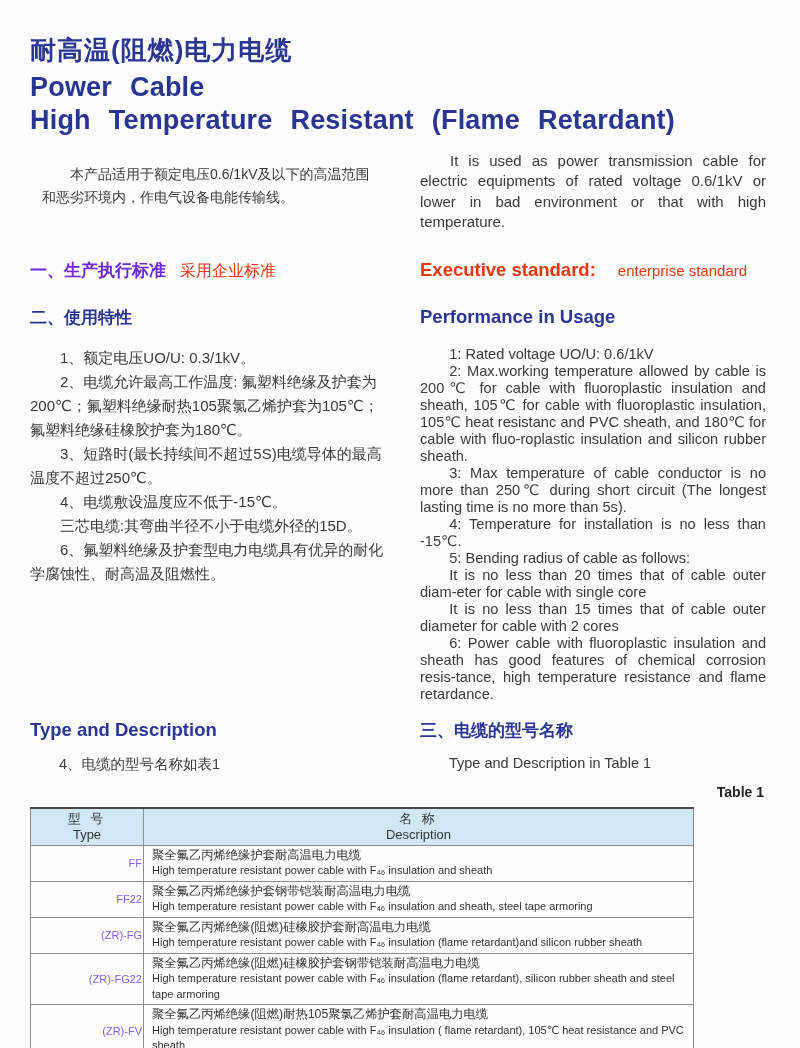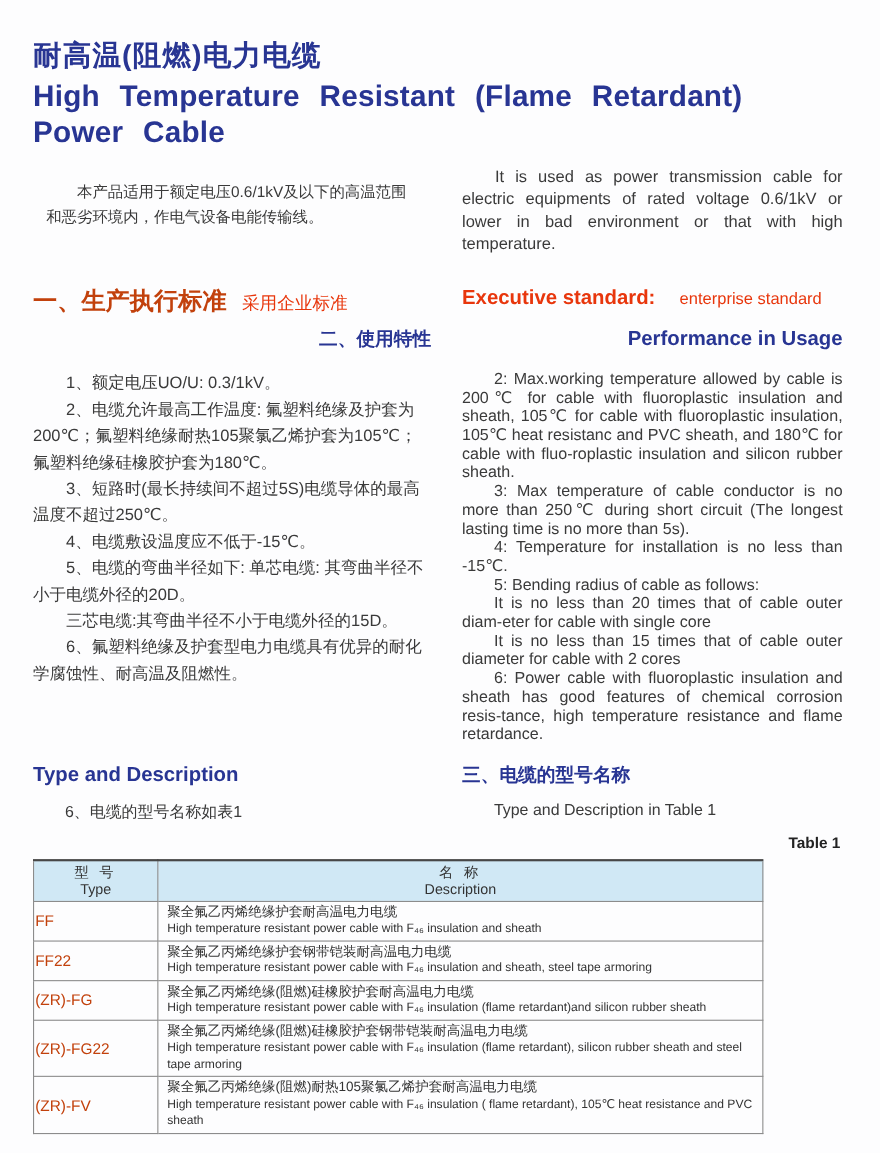--- a/index.html
+++ b/index.html
@@ -31,26 +31,26 @@
     grid-template-columns:362px 346px;
     column-gap:28px;
   }
   .zh-body { font-size:15px; line-height:24px; }
   .zh-body p, .en-body p { margin:0; text-indent:2em; }
   .en-body { font-size:14.6px; line-height:17px; text-align:justify; }
   .en-intro { font-size:15px; line-height:20.5px; text-align:justify; text-indent:2em; margin:0; }
   .zh-intro { font-size:14px; line-height:23px; text-indent:2em; margin:12px; }
 
   .row-standard { margin-top:26px; }
-  .std-label-zh { color:#c2410c; font-weight:bold; font-size:22px; }
+  .std-label-zh { color:#6d28d9; font-weight:bold; font-size:17px; }
   .std-value-zh { color:#e8360c; font-size:16px; margin-left:14px; }
   .std-label-en { color:#e8360c; font-weight:bold; font-size:18.5px; }
   .std-value-en { color:#e8360c; font-size:15px; margin-left:22px; }
 
-  .row-heading { margin-top:8px;text-align:right; }
+  .row-heading { margin-top:24px; }
   .h-zh { color:#283593; font-weight:bold; font-size:17px; }
   .h-en { color:#283593; font-weight:bold; font-size:18.5px; }
 
   .row-items { margin-top:17px; }
 
   .row-heading2 { margin-top:16px; }
   .row-sub { margin-top:13px; font-size:14.5px; }
   .sub-zh { text-indent:2em; margin:0; }
   .sub-en { text-indent:2em; margin:0; }
 
@@ -63,35 +63,35 @@
     margin-top:7px; width:664px; border-collapse:collapse;
     border:1px solid #6e6e6e; border-top:2px solid #474747;
   }
   table.spec th, table.spec td { border:1px solid #8c8c8c; }
   col.c1 { width:113px; }
   thead th {
     background:#d0e8f5; font-weight:normal; text-align:center;
     font-size:13px; line-height:16px; padding:2px 4px; color:#333;
   }
   thead .hdr-zh { letter-spacing:3px; }
-  td.type-cell { text-align:left; vertical-align:middle; font-size:14px; color:#c2410c; }
+  td.type-cell { text-align:right; vertical-align:middle; font-size:11px; color:#8b5cf6; }
   td.desc-cell { padding:2px 8px; vertical-align:middle; }
   .desc-zh { font-size:12.3px; line-height:15.5px; color:#333; }
   .desc-en { font-size:11px; line-height:15.5px; color:#333; }
 </style>
 </head>
 <body>
 
 <div class="page">
 
   <header>
     <h1 class="title-zh">耐高温(阻燃)电力电缆</h1>
     <div class="title-en">
+      <span>Power Cable</span>
       <span>High Temperature Resistant (Flame Retardant)</span>
-      <span>Power Cable</span>
     </div>
   </header>
 
   <div class="cols">
 
     <div>
       <p class="zh-intro">本产品适用于额定电压0.6/1kV及以下的高温范围和恶劣环境内，作电气设备电能传输线。</p>
     </div>
     <div>
       <p class="en-intro">It is used as power transmission cable for electric equipments of rated voltage 0.6/1kV or lower in bad environment or that with high temperature.</p>
@@ -109,43 +109,43 @@
     </div>
     <div class="row-heading">
       <span class="h-en">Performance in Usage</span>
     </div>
 
     <div class="row-items zh-body">
       <p>1、额定电压UO/U: 0.3/1kV。</p>
       <p>2、电缆允许最高工作温度: 氟塑料绝缘及护套为200℃；氟塑料绝缘耐热105聚氯乙烯护套为105℃；氟塑料绝缘硅橡胶护套为180℃。</p>
       <p>3、短路时(最长持续间不超过5S)电缆导体的最高温度不超过250℃。</p>
       <p>4、电缆敷设温度应不低于-15℃。</p>
-      <p>5、电缆的弯曲半径如下: 单芯电缆: 其弯曲半径不小于电缆外径的20D。</p>
       <p>三芯电缆:其弯曲半径不小于电缆外径的15D。</p>
       <p>6、氟塑料绝缘及护套型电力电缆具有优异的耐化学腐蚀性、耐高温及阻燃性。</p>
     </div>
     <div class="row-items en-body">
+      <p>1: Rated voltage UO/U: 0.6/1kV</p>
       <p>2: Max.working temperature allowed by cable is 200℃ for cable with fluoroplastic insulation and sheath, 105℃ for cable with fluoroplastic insulation, 105℃ heat resistanc and PVC sheath, and 180℃ for cable with fluo-roplastic insulation and silicon rubber sheath.</p>
       <p>3: Max temperature of cable conductor is no more than 250℃ during short circuit (The longest lasting time is no more than 5s).</p>
       <p>4: Temperature for installation is no less than -15℃.</p>
       <p>5: Bending radius of cable as follows:</p>
       <p>It is no less than 20 times that of cable outer diam-eter for cable with single core</p>
       <p>It is no less than 15 times that of cable outer diameter for cable with 2 cores</p>
       <p>6: Power cable with fluoroplastic insulation and sheath has good features of chemical corrosion resis-tance, high temperature resistance and flame retardance.</p>
     </div>
 
     <div class="row-heading2">
       <span class="h-en">Type and Description</span>
     </div>
     <div class="row-heading2">
       <span class="h-zh">三、电缆的型号名称</span>
     </div>
 
     <div class="row-sub">
-      <p class="sub-zh">6、电缆的型号名称如表1</p>
+      <p class="sub-zh">4、电缆的型号名称如表1</p>
     </div>
     <div class="row-sub">
       <p class="sub-en">Type and Description in Table 1</p>
     </div>
   </div>
 
   <div class="table-label">Table 1</div>
 
   <table class="spec">
     <colgroup>

